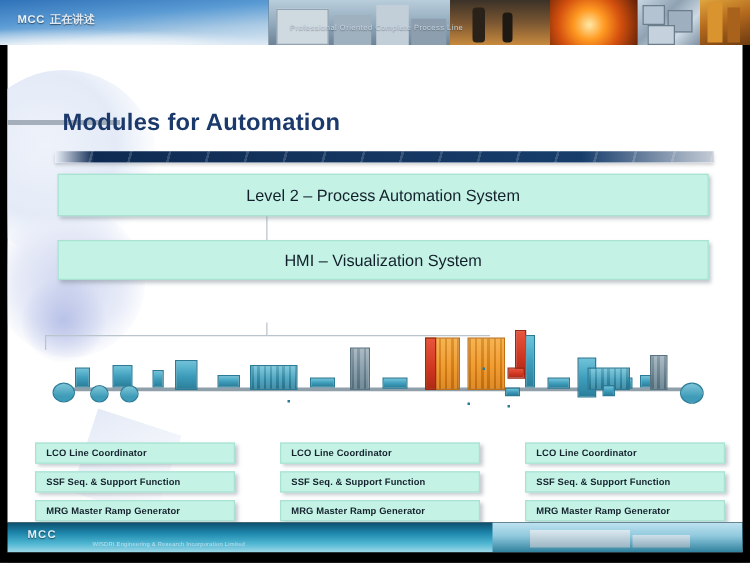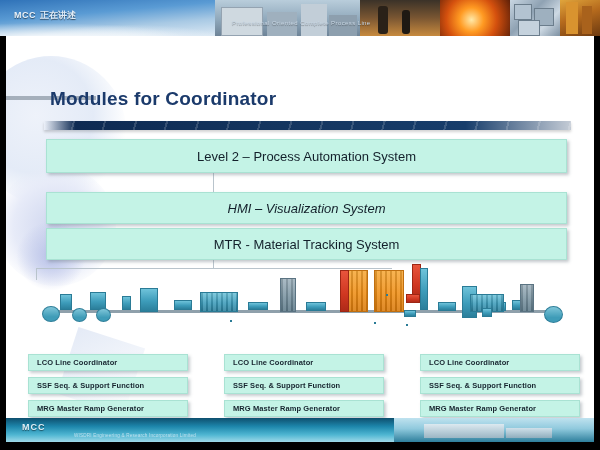--- a/index.html
+++ b/index.html
@@ -74,21 +74,21 @@
       box-shadow:0 2px 3px rgba(0,0,0,.18);}
   .title-bar .sheen{position:absolute;left:0;top:0;width:100%;height:100%;
       background:repeating-linear-gradient(105deg,rgba(255,255,255,0) 0 28px,rgba(255,255,255,.16) 28px 30px);}
 
   
   .mbox{position:absolute;background:#c4f3e6;border:1px solid #a9e2d3;
         box-shadow:2px 2px 3px rgba(120,130,140,.45);
         display:flex;align-items:center;justify-content:center;
         font:13px "Liberation Sans",sans-serif;color:#13202b;}
   #m1{left:40px;top:103px;width:519px;height:32px;}
-  #m2{left:40px;top:156px;width:519px;height:30px;font-style:italic;}
+  #m2{left:40px;top:156px;width:519px;height:30px;}
   #m3{left:40px;top:192px;width:519px;height:30px;}
 
   .conn{position:absolute;background:#b9c4cc;}
   .conn-v1{left:207px;top:135px;width:1px;height:21px;}
   .conn-v2{left:207px;top:222px;width:1px;height:10px;}
 
   
   .line-wrap{position:absolute;left:28px;top:228px;width:536px;height:78px;}
   .rail{position:absolute;left:14px;top:46px;width:508px;height:3px;background:#8fa0ab;}
   .mach{position:absolute;box-sizing:border-box;}
@@ -175,36 +175,33 @@
   </div>
 
   <div id="body">
 
     <div class="wm wm1"></div>
     <div class="wm wm2"></div>
     <div class="wm wm3"></div>
     <div class="wm wm4"></div>
     <div class="wm wm5"></div>
 
-    <div class="title">Modules for Coordinator</div>
+    <div class="title">Modules for Automation</div>
     <div class="title-bar">
         <div class="sheen"></div>
       </div>
 
     <div class="conn conn-v1"></div>
     <div class="conn conn-v2"></div>
 
     <div class="mbox" id="m1">
       <span>Level 2 – Process Automation System</span>
     </div>
     <div class="mbox" id="m2">
       <span>HMI – Visualization System</span>
-    </div>
-    <div class="mbox" id="m3">
-      <span>MTR - Material Tracking System</span>
     </div>
 
     <div class="line-wrap">
       <div class="rail"></div>
 
       <div class="roller" style="left:8px;  top:42px;"></div>
       <div class="roller" style="left:38px; top:44px;width:13px;height:12px;"></div>
       <div class="mach blue" style="left:26px;top:30px;width:12px;height:16px;"></div>
       <div class="mach blue" style="left:56px;top:28px;width:16px;height:18px;"></div>
       <div class="roller" style="left:62px; top:44px;width:13px;height:12px;"></div>

